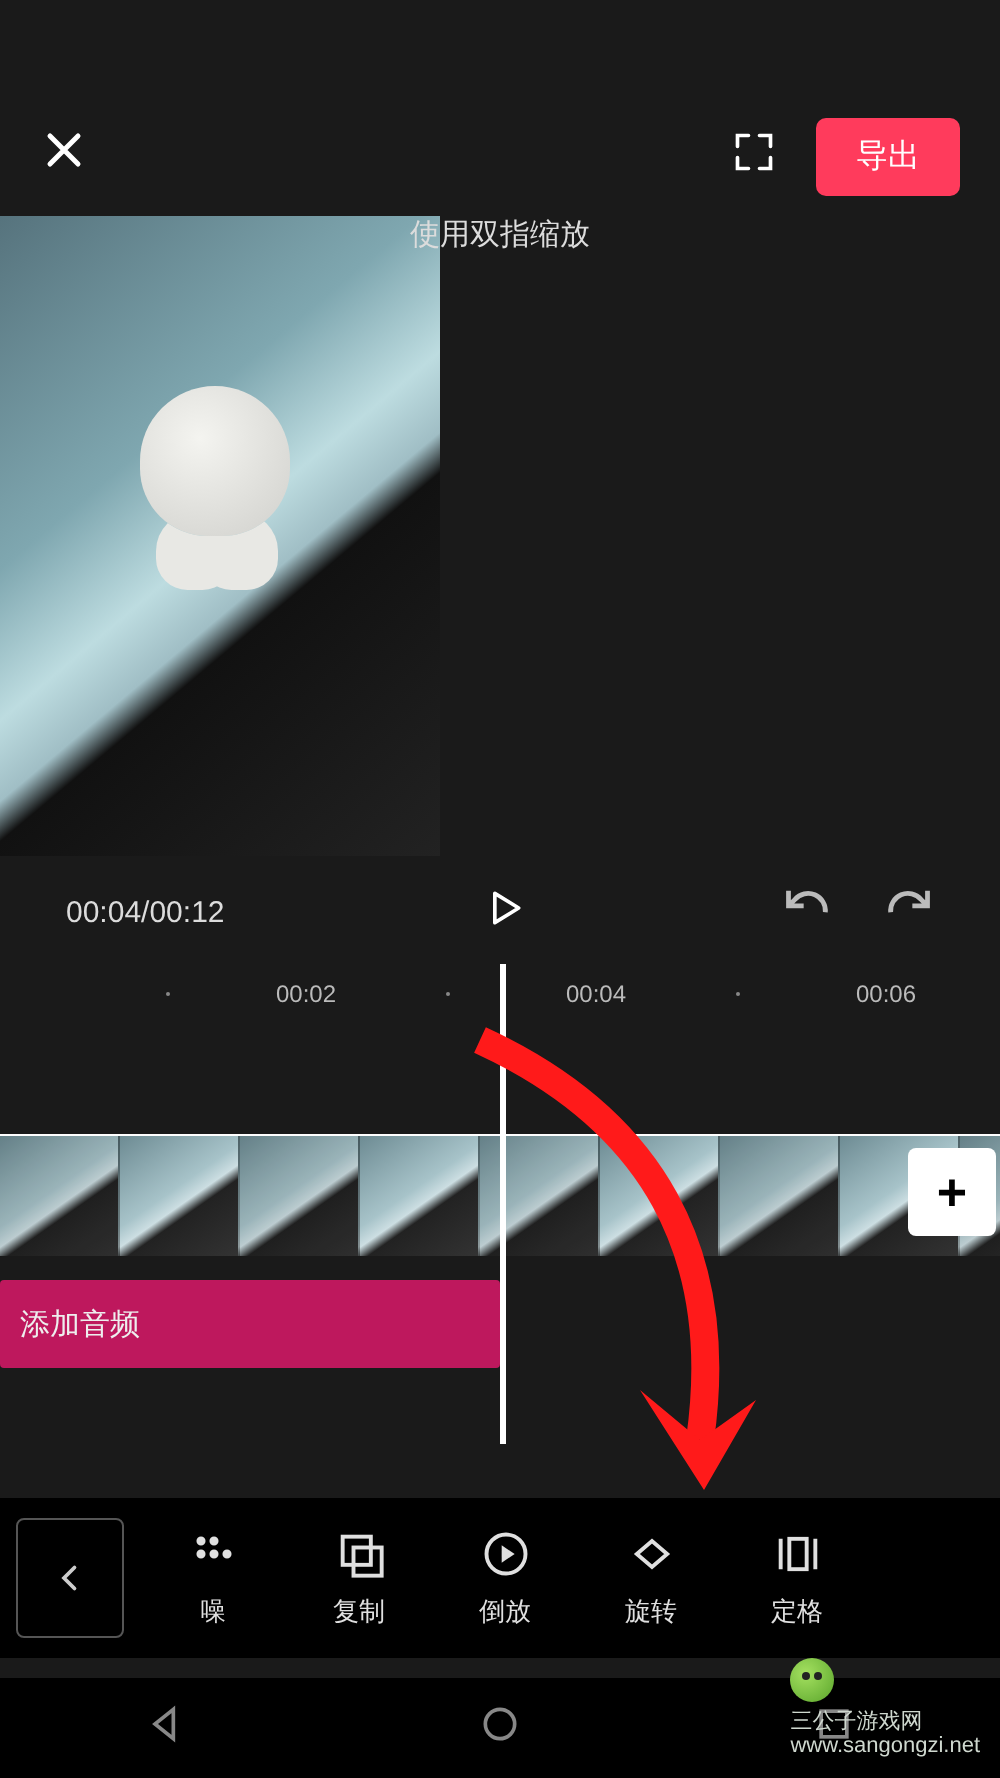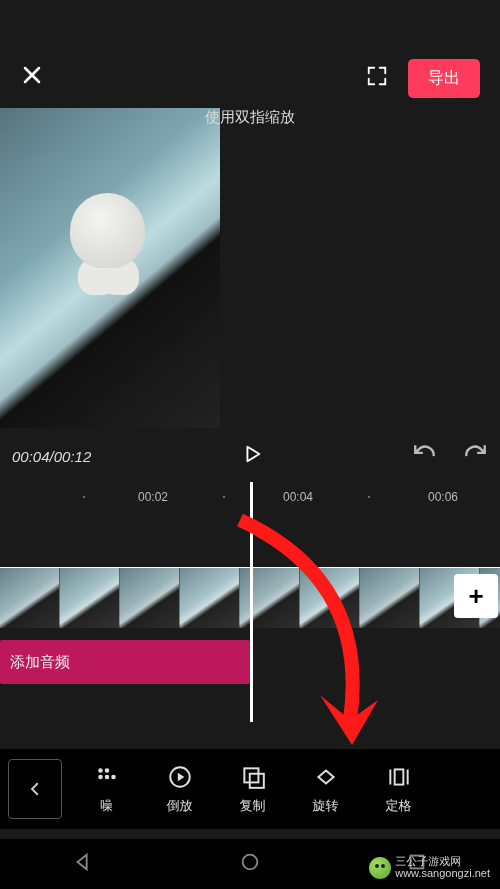--- a/index.html
+++ b/index.html
@@ -60,23 +60,22 @@
       left: 70px; top: 85px;
       width: 75px; height: 75px;
       background: radial-gradient(circle at 40% 35%, #f4f4f0, #d0d0cc);
       border-radius: 50% 50% 45% 45%;
       box-shadow: -10px 45px 0 -18px #e8e8e4, 12px 45px 0 -18px #e8e8e4;
     }
     .playback-bar {
       display: flex;
       justify-content: space-between;
       align-items: center;
-      padding: 12px 12px;
+      padding: 12px 33px;
       height: 56px;
-      font-style: italic;
     }
     .time-display { font-size: 15px; color: #dcdcdc; }
     .play-btn svg { width: 22px; height: 22px; fill: none; stroke: #fff; stroke-width: 2; }
     .undo-redo { display: flex; gap: 24px; }
     .undo-redo svg { width: 26px; height: 26px; fill: none; stroke: #bbb; stroke-width: 2.2; }
     .timeline-ruler {
       position: relative;
       height: 28px;
       padding-top: 6px;
       font-size: 12px;
@@ -201,23 +200,24 @@
       background: #000;
     }
     .nav-bar svg { width: 22px; height: 22px; fill: none; stroke: #888; stroke-width: 2; }
     .watermark {
       position: absolute;
       bottom: 10px;
       right: 10px;
       font-size: 11px;
       color: #cfd8cf;
       display: flex;
-      align-items: flex-end;
+      align-items: flex-start;
       gap: 4px;
       z-index: 40;
+      flex-direction: column;
     }
     .watermark .logo {
       width: 22px; height: 22px;
       background: radial-gradient(circle at 35% 35%, #a4e060, #5aa52b);
       border-radius: 50%;
       position: relative;
     }
     .watermark .logo::before, .watermark .logo::after {
       content: ""; position: absolute; background: #222; border-radius: 50%;
       width: 4px; height: 4px; top: 7px;
@@ -316,31 +316,31 @@
         <circle cx="6" cy="12" r="1.2" fill="#e0e0e0"></circle>
         <circle cx="12" cy="12" r="1.2" fill="#e0e0e0"></circle>
         <circle cx="18" cy="12" r="1.2" fill="#e0e0e0"></circle>
         <circle cx="6" cy="6" r="1.2" fill="#e0e0e0"></circle>
         <circle cx="12" cy="6" r="1.2" fill="#e0e0e0"></circle>
       </svg>
     <span>噪</span>
   </div>
   <div class="tool-item">
     <svg viewBox="0 0 24 24">
+        <rect x="4" y="4" width="13" height="13"></rect>
+        <rect x="9" y="9" width="13" height="13"></rect>
+      </svg>
+    <span>复制</span>
+  </div>
+  <div class="tool-item">
+    <svg viewBox="0 0 24 24">
         <circle cx="12" cy="12" r="9"></circle>
         <path d="M10 8 L16 12 L10 16 Z" fill="#e0e0e0" stroke="none"></path>
       </svg>
     <span>倒放</span>
-  </div>
-  <div class="tool-item">
-    <svg viewBox="0 0 24 24">
-        <rect x="4" y="4" width="13" height="13"></rect>
-        <rect x="9" y="9" width="13" height="13"></rect>
-      </svg>
-    <span>复制</span>
   </div>
   <div class="tool-item">
     <svg viewBox="0 0 24 24">
         <path d="M5 12 L12 6 L19 12 L12 18 Z"></path>
       </svg>
     <span>旋转</span>
   </div>
   <div class="tool-item">
     <svg viewBox="0 0 24 24">
         <rect x="8" y="5" width="8" height="14"></rect>

